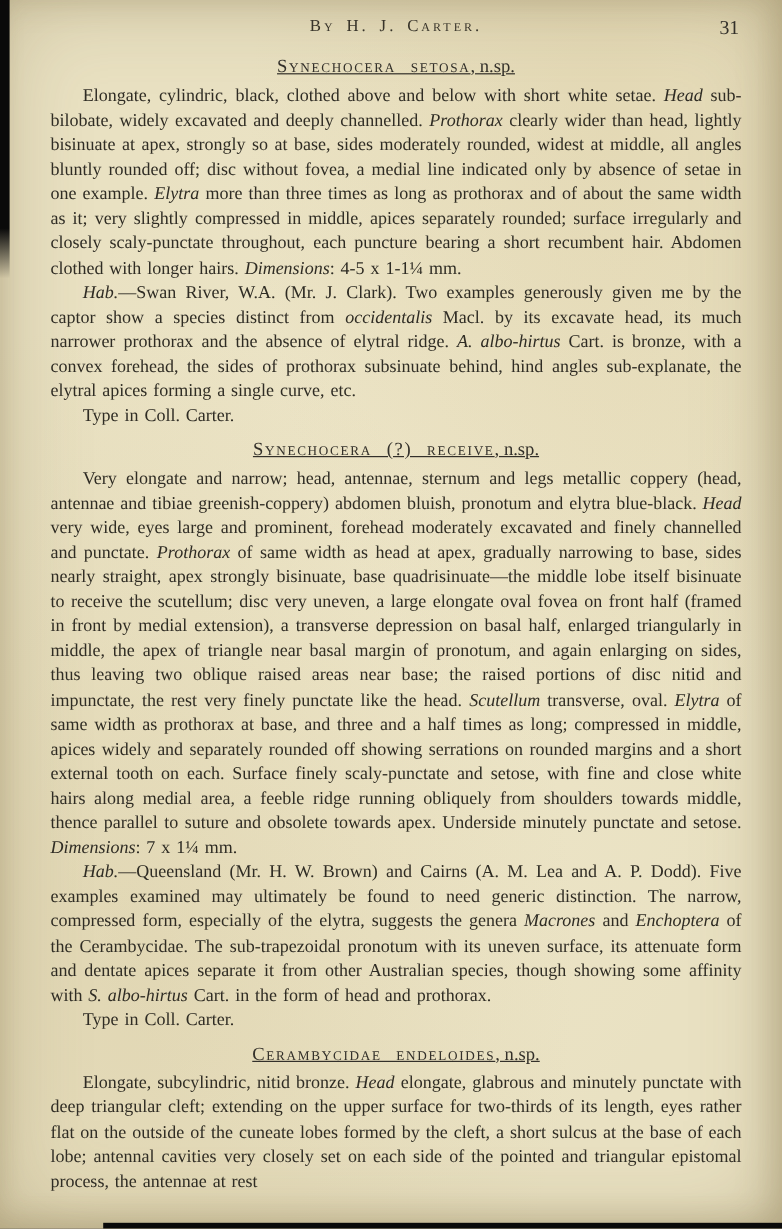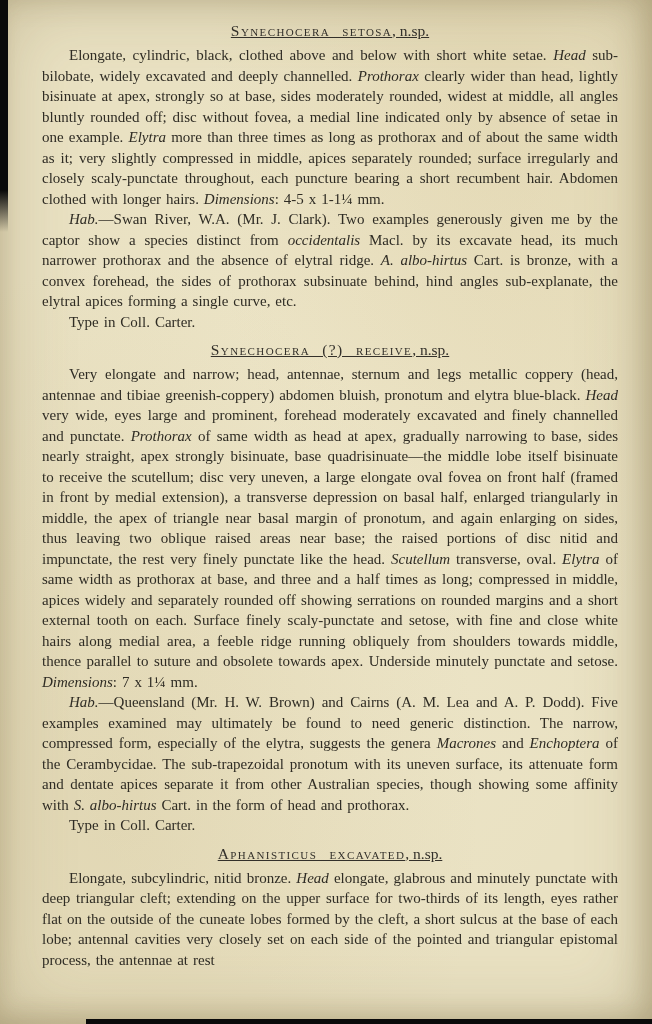--- a/index.html
+++ b/index.html
@@ -101,28 +101,32 @@
 </style>
 </head>
 <body>
 
 <div class="page">
   <div class="edge-left"></div>
   <div class="edge-bottom"></div>
 
   <div class="content">
 
+    <div class="running-header">
+      <span class="running-title">By H. J. Carter.</span>
+      <span class="page-num">31</span>
+    </div>
 
     <h2 class="species-heading"><span class="sc">Synechocera setosa</span><span>, n.sp.</span></h2>
     <p class="para"><span>Elongate, cylindric, black, clothed above and below with short white setae. </span><span class="em">Head</span><span> sub-bilobate, widely excavated and deeply channelled. </span><span class="em">Prothorax</span><span> clearly wider than head, lightly bisinuate at apex, strongly so at base, sides moderately rounded, widest at middle, all angles bluntly rounded off; disc without fovea, a medial line indicated only by absence of setae in one example. </span><span class="em">Elytra</span><span> more than three times as long as prothorax and of about the same width as it; very slightly compressed in middle, apices separately rounded; surface irregularly and closely scaly-punctate throughout, each puncture bearing a short recumbent hair. Abdomen clothed with longer hairs. </span><span class="em">Dimensions</span><span>: 4-5 x 1-1¼ mm.</span></p>
     <p class="para"><span class="em">Hab.</span><span>—Swan River, W.A. (Mr. J. Clark).  Two examples generously given me by the captor show a species distinct from </span><span class="em">occidentalis</span><span> Macl. by its excavate head, its much narrower prothorax and the absence of elytral ridge. </span><span class="em">A. albo-hirtus</span><span> Cart. is bronze, with a convex forehead, the sides of prothorax subsinuate behind, hind angles sub-explanate, the elytral apices forming a single curve, etc.</span></p>
     <p class="para type-line"><span>Type in Coll. Carter.</span></p>
 
     <h2 class="species-heading"><span class="sc">Synechocera (?) receive</span><span>, n.sp.</span></h2>
     <p class="para"><span>Very elongate and narrow; head, antennae, sternum and legs metallic coppery (head, antennae and tibiae greenish-coppery) abdomen bluish, pronotum and elytra blue-black. </span><span class="em">Head</span><span> very wide, eyes large and prominent, forehead moderately excavated and finely channelled and punctate. </span><span class="em">Prothorax</span><span> of same width as head at apex, gradually narrowing to base, sides nearly straight, apex strongly bisinuate, base quadrisinuate—the middle lobe itself bisinuate to receive the scutellum; disc very uneven, a large elongate oval fovea on front half (framed in front by medial extension), a transverse depression on basal half, enlarged triangularly in middle, the apex of triangle near basal margin of pronotum, and again enlarging on sides, thus leaving two oblique raised areas near base; the raised portions of disc nitid and impunctate, the rest very finely punctate like the head. </span><span class="em">Scutellum</span><span> transverse, oval. </span><span class="em">Elytra</span><span> of same width as prothorax at base, and three and a half times as long; compressed in middle, apices widely and separately rounded off showing serrations on rounded margins and a short external tooth on each.  Surface finely scaly-punctate and setose, with fine and close white hairs along medial area, a feeble ridge running obliquely from shoulders towards middle, thence parallel to suture and obsolete towards apex.  Underside minutely punctate and setose. </span><span class="em">Dimensions</span><span>: 7 x 1¼ mm.</span></p>
     <p class="para"><span class="em">Hab.</span><span>—Queensland (Mr. H. W. Brown) and Cairns (A. M. Lea and A. P. Dodd).  Five examples examined may ultimately be found to need generic distinction.  The narrow, compressed form, especially of the elytra, suggests the genera </span><span class="em">Macrones</span><span> and </span><span class="em">Enchoptera</span><span> of the Cerambycidae.  The sub-trapezoidal pronotum with its uneven surface, its attenuate form and dentate apices separate it from other Australian species, though showing some affinity with </span><span class="em">S. albo-hirtus</span><span> Cart. in the form of head and prothorax.</span></p>
     <p class="para type-line"><span>Type in Coll. Carter.</span></p>
 
-    <h2 class="species-heading"><span class="sc">Aphanisticus excavated</span><span>, n.sp.</span></h2>
+    <h2 class="species-heading"><span class="sc">Cerambycidae endeloides</span><span>, n.sp.</span></h2>
     <p class="para"><span>Elongate, subcylindric, nitid bronze.  </span><span class="em">Head</span><span> elongate, glabrous and minutely punctate with deep triangular cleft; extending on the upper surface for two-thirds of its length, eyes rather flat on the outside of the cuneate lobes formed by the cleft, a short sulcus at the base of each lobe; antennal cavities very closely set on each side of the pointed and triangular epistomal process, the antennae at rest</span></p>
 
   </div>
 </div>
 
 </body></html>

